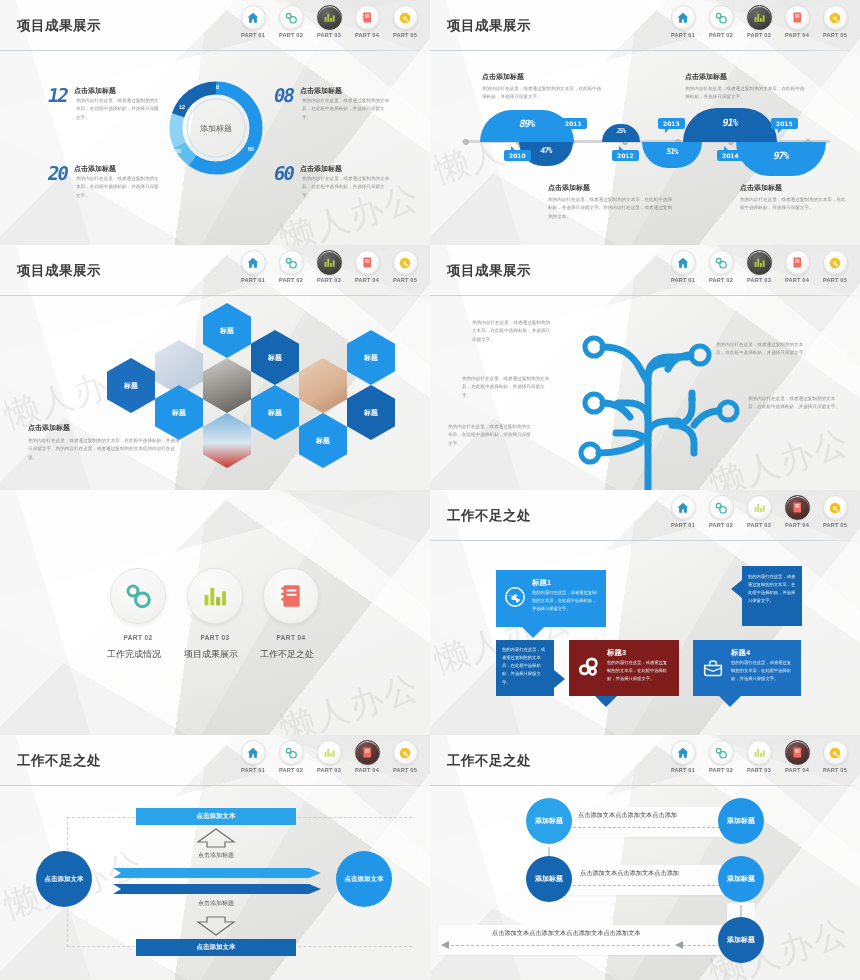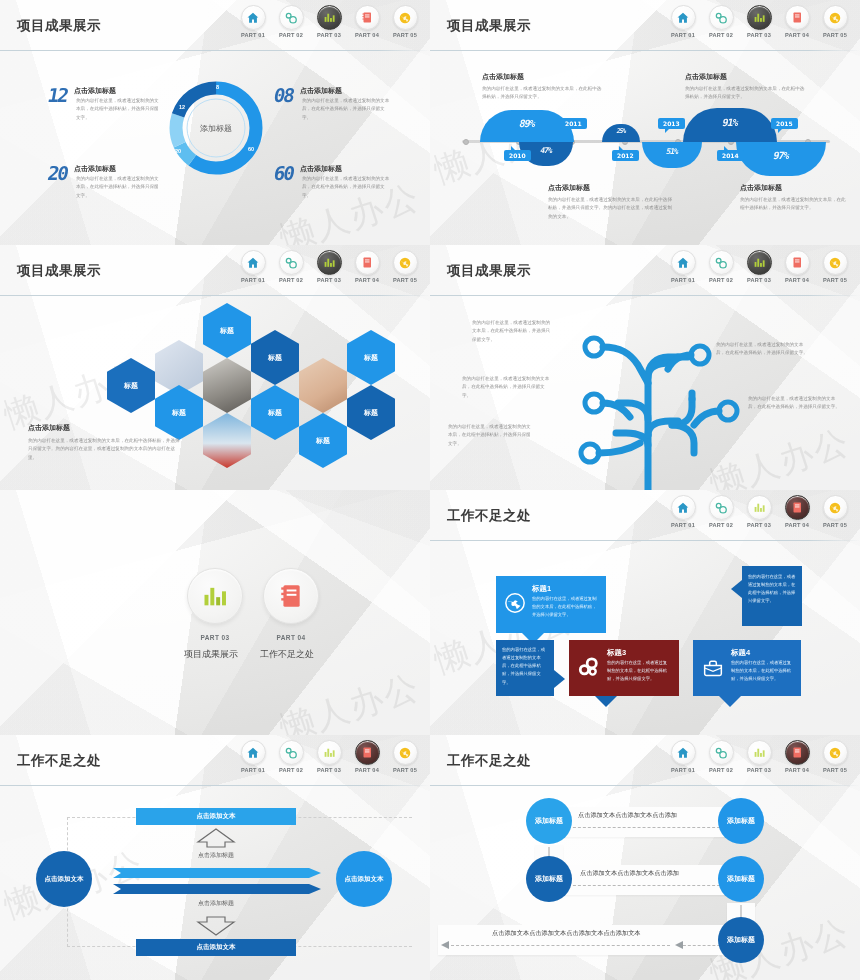--- a/index.html
+++ b/index.html
@@ -577,20 +577,30 @@
     <div class="abs cn-body" style="left:32px;top:130px;width:88px;">您的内容打在这里，或者通过复制您的文本后，在此框中选择粘贴，并选择只保留文字。</div>
     <div class="abs cn-body" style="left:18px;top:178px;width:86px;">您的内容打在这里，或者通过复制您的文本后，在此框中选择粘贴，并选择只保留文字。</div>
     <div class="abs cn-body" style="left:286px;top:96px;width:92px;">您的内容打在这里，或者通过复制您的文本后，在此框中选择粘贴，并选择只保留文字。</div>
     <div class="abs cn-body" style="left:318px;top:150px;width:92px;">您的内容打在这里，或者通过复制您的文本后，在此框中选择粘贴，并选择只保留文字。</div>
   </div>
 
   <div class="slide">
     <div class="poly"></div>
     <div class="wm">懒人办公</div>
 
+    <div class="bigicon" style="left:110px;top:78px;">
+      <div class="ring">
+        <svg width="30" height="30" viewBox="0 0 24 24">
+            <circle cx="8" cy="8" r="4" fill="none" stroke="#49b7a4" stroke-width="2.4"></circle>
+            <circle cx="15.5" cy="15" r="5.5" fill="none" stroke="#49b7a4" stroke-width="2.4"></circle>
+          </svg>
+      </div>
+      <div class="part">PART 02</div>
+      <div class="name" style="margin-left:-8px;">工作完成情况</div>
+    </div>
     <div class="bigicon" style="left:187px;top:78px;">
       <div class="ring">
         <svg width="28" height="28" viewBox="0 0 24 24">
             <rect x="3" y="11" width="3.4" height="9" fill="#b2cf3b"></rect>
             <rect x="8" y="5" width="3.4" height="15" fill="#b2cf3b"></rect>
             <rect x="13" y="13" width="3.4" height="7" fill="#9fbd2e"></rect>
             <rect x="18" y="8" width="3.4" height="12" fill="#b2cf3b"></rect>
           </svg>
       </div>
       <div class="part">PART 03</div>
@@ -663,21 +673,21 @@
               <svg width="14" height="14" viewBox="0 0 24 24">
                 <circle cx="12" cy="12" r="9" fill="#f5bf1e"></circle>
                 <path fill="#fff" d="M5 10c2 1 3 0 4 1s-1 3 1 4 3-1 4 1 0 3 2 2l2-3-3-1-2-2 2-2-3-1-2 2-3-1z" opacity=".85"></path>
               </svg>
             </div>
           <div class="lbl">PART 05</div>
           </div>
       </div>
     </div>
 
-    <div class="callout" style="left:66px;top:86px;width:110px;height:57px;background:#2196e8;">
+    <div class="callout" style="left:66px;top:80px;width:110px;height:57px;background:#2196e8;">
       <div class="tip" style="left:26px;bottom:-11px;border-width:11px 11px 0 11px;border-color:#2196e8 transparent transparent transparent;"></div>
       <span class="abs" style="left:8px;top:16px;">
         <svg width="22" height="22" viewBox="0 0 24 24">
             <circle cx="12" cy="12" r="10" fill="none" stroke="#fff" stroke-width="1.6"></circle>
             <path fill="#fff" d="M4 10c2 1 3 0 4 1s-1 3 1 4 3-1 4 1 0 3 2 2l3-3-3-1-2-2 2-2-3-1-2 2-4-1z"></path>
           </svg>
       </span>
       <div class="abs ttl" style="left:36px;top:8px;">标题1</div>
       <div class="abs cn-body-w" style="left:36px;top:19px;width:66px;">您的内容打在这里，或者通过复制您的文本后，在此框中选择粘贴，并选择只保留文字。</div>
     </div>

